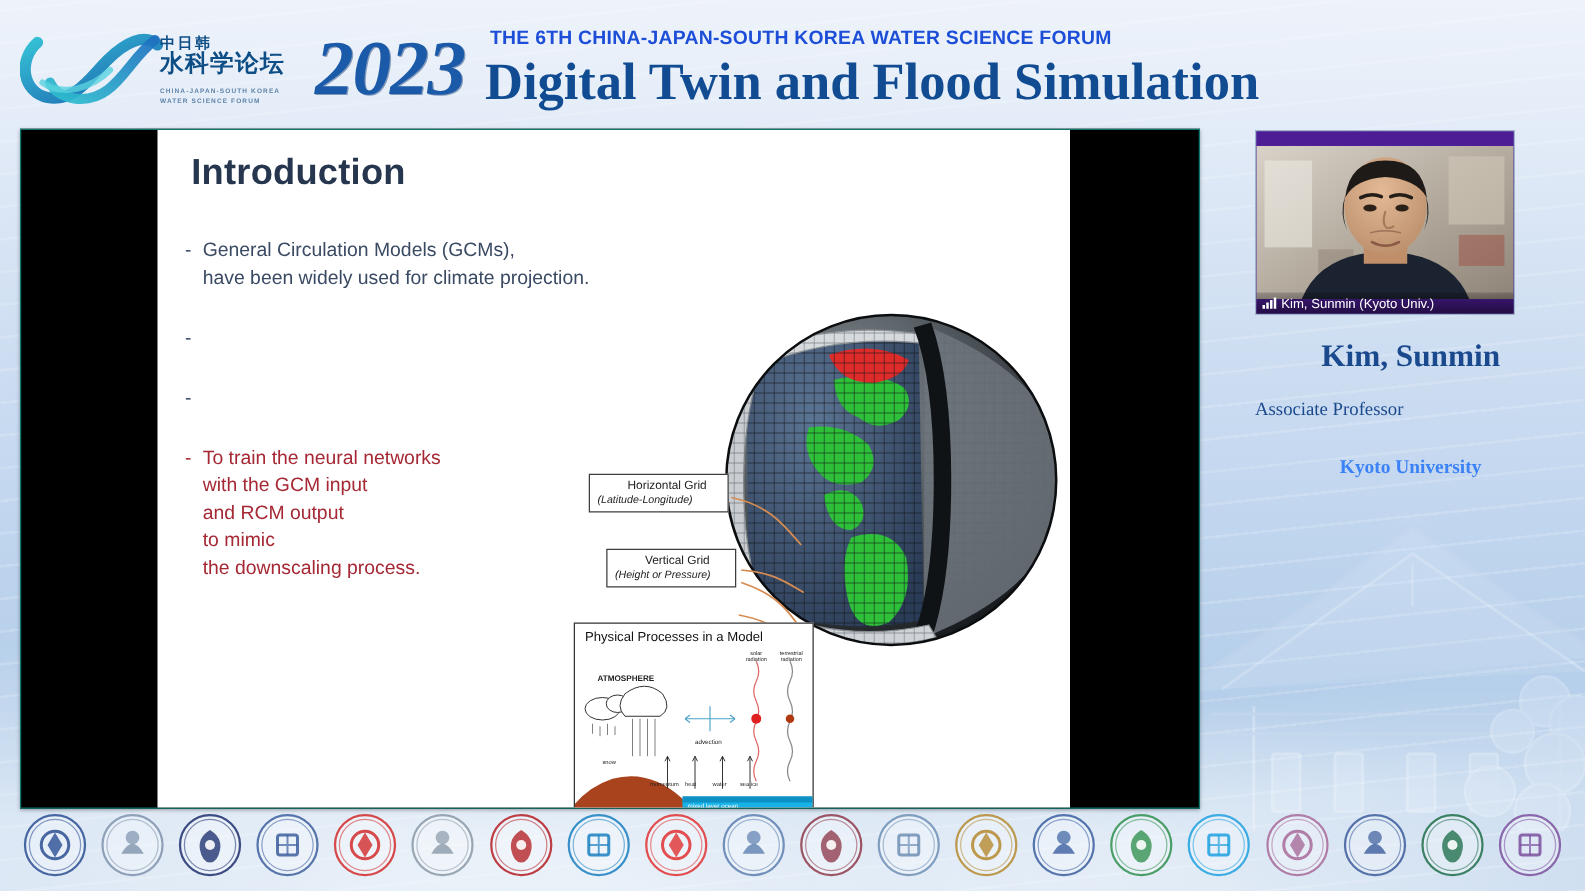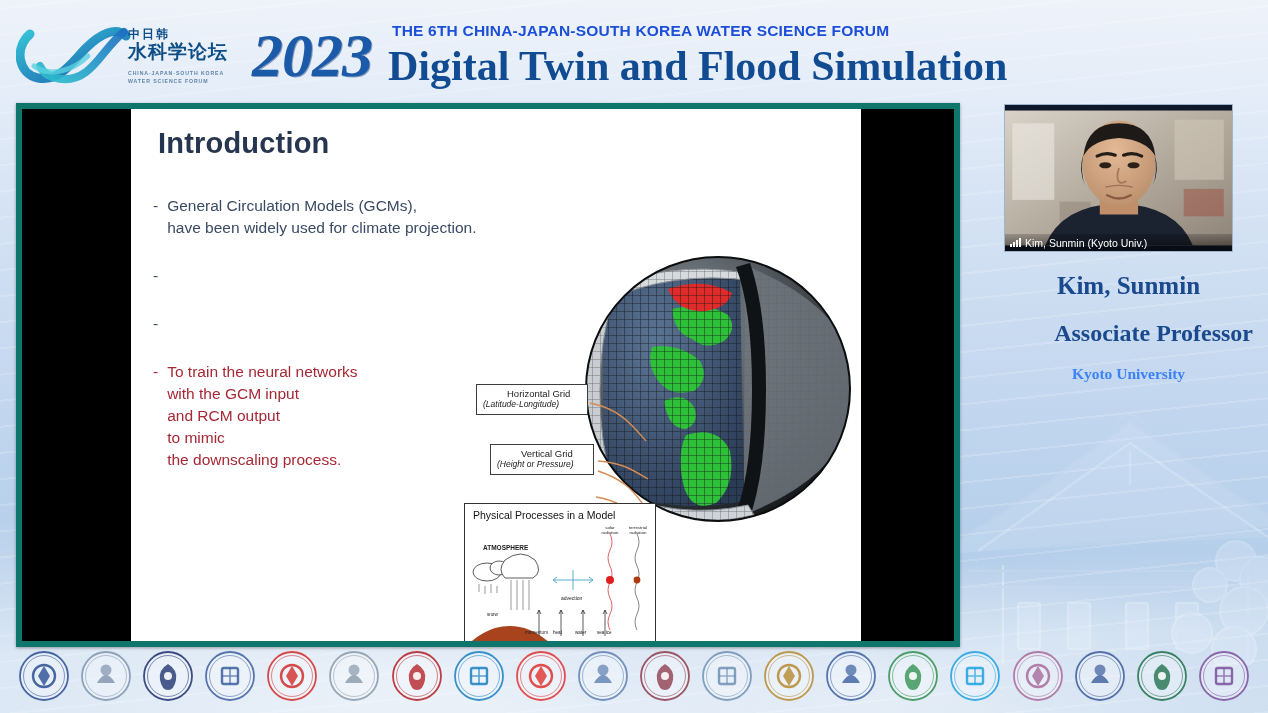--- a/index.html
+++ b/index.html
@@ -47,21 +47,21 @@
   }
   .hdr-title{
     position:absolute; left:388px; top:42px;
     font-family:"Liberation Serif", serif; font-weight:700; font-size:42px;
     color:#114b92; letter-spacing:0px; white-space:nowrap;
   }
 
   
   .slide-frame{
     position:absolute; left:16px; top:103px; width:944px; height:544px;
-    background:#000; border:6px solid #0f766e; box-shadow:0 1px 3px rgba(0,0,0,.35);
+    background:#000; border:1px solid #0f766e; box-shadow:0 1px 3px rgba(0,0,0,.35);
     overflow:hidden;
     padding-left:36px;
   }
   .slide-page{
     position:absolute; left:109px; top:0; width:730px; height:544px; background:#fff;
   }
   .slide-title{
     position:absolute; left:27px; top:18px;
     font-size:29px; font-weight:700; color:#27364f; letter-spacing:.2px;
   }
@@ -83,38 +83,38 @@
   .callout.horiz{ left:0px;  top:145px; width:112px; }
   .callout.vert { left:14px; top:205px; width:104px; }
   .inset{
     position:absolute; left:-12px; top:264px; width:192px; height:190px;
     background:#fff; border:1px solid #333; z-index:5; overflow:hidden;
   }
   .inset .ttl{ position:absolute; left:8px; top:5px; font-size:10.5px; color:#111; }
 
   
   .video{
-    position:absolute; left:1004px; top:104px; width:229px; height:148px;
-    border:1px solid #9fb3cb; overflow:hidden; background:#0f172a;
+    position:absolute; left:1004px; top:104px; width:208px; height:148px;
+    border:1px solid #9fb3cb; overflow:hidden; background:#4c1d95;
   }
   .video-label{
     position:absolute; left:0; bottom:0; height:17px; width:100%;
     display:flex; align-items:center; gap:4px; padding-left:5px;
     background:linear-gradient(180deg,rgba(0,0,0,.18),rgba(0,0,0,.55));
     color:#fff; font-size:10.5px;
   }
   .bars{ display:flex; align-items:flex-end; gap:1px; height:9px; }
   .bars i{ display:block; width:2px; background:#fff; }
   .spk-name{
     position:absolute; left:1004px; top:272px; width:249px; text-align:center;
     font-family:"Liberation Serif", serif; font-weight:700; font-size:25px; color:#1a4a8d;
   }
   .spk-role{
-    position:absolute; left:1004px; top:320px; width:249px; text-align:right;
-    font-family:"Liberation Serif", serif; font-weight:700; font-size:24px; color:#1a4a8d;
+    position:absolute; left:1004px; top:320px; width:249px; text-align:left;
+    font-family:"Liberation Serif", serif; font-weight:400; font-size:15px; color:#1a4a8d;
   }
   .spk-org{
     position:absolute; left:1004px; top:365px; width:249px; text-align:center;
     font-family:"Liberation Serif", serif; font-weight:700; font-size:15.5px; color:#3b82f6;
   }
 
   
   .logo-strip{
     position:absolute; left:0; bottom:6px; width:1268px; height:62px;
     display:flex; align-items:center; justify-content:space-between; padding:0 18px;

